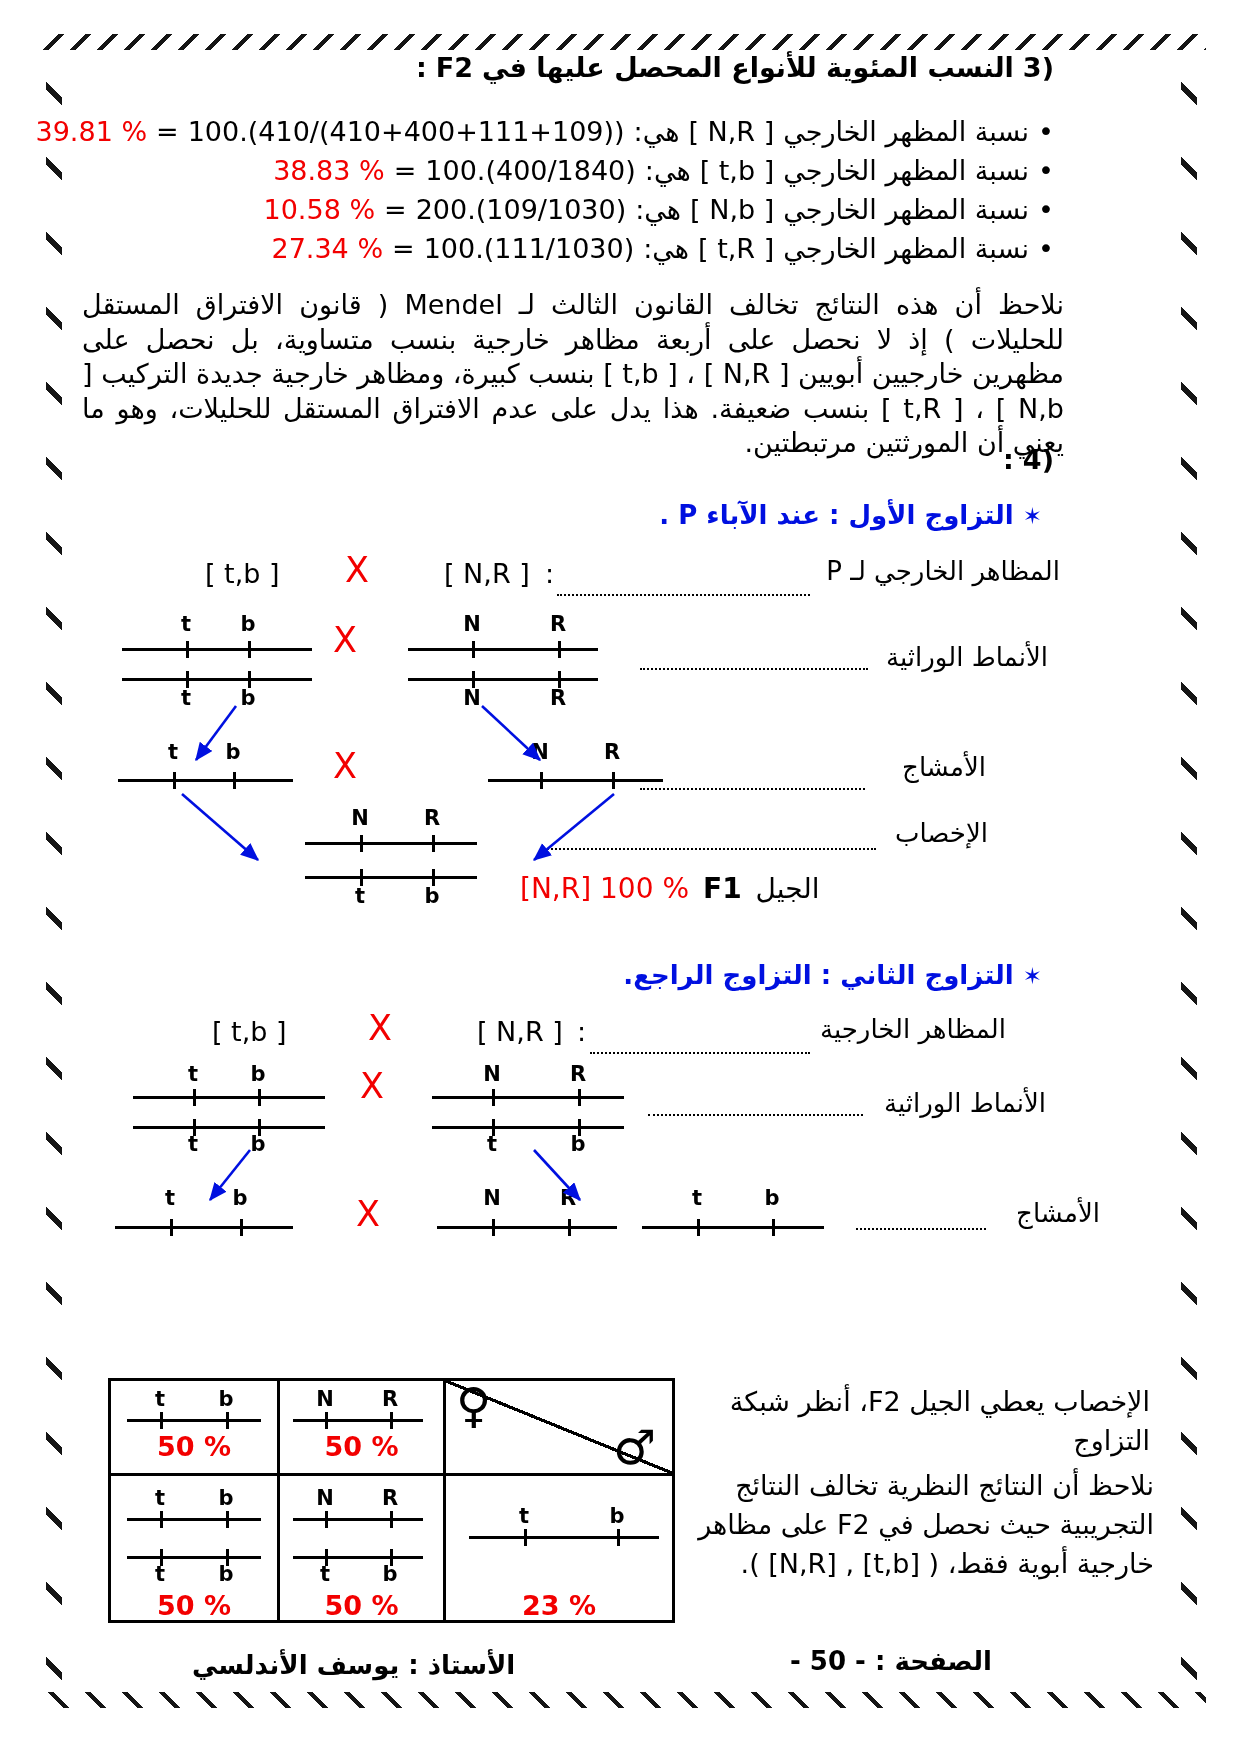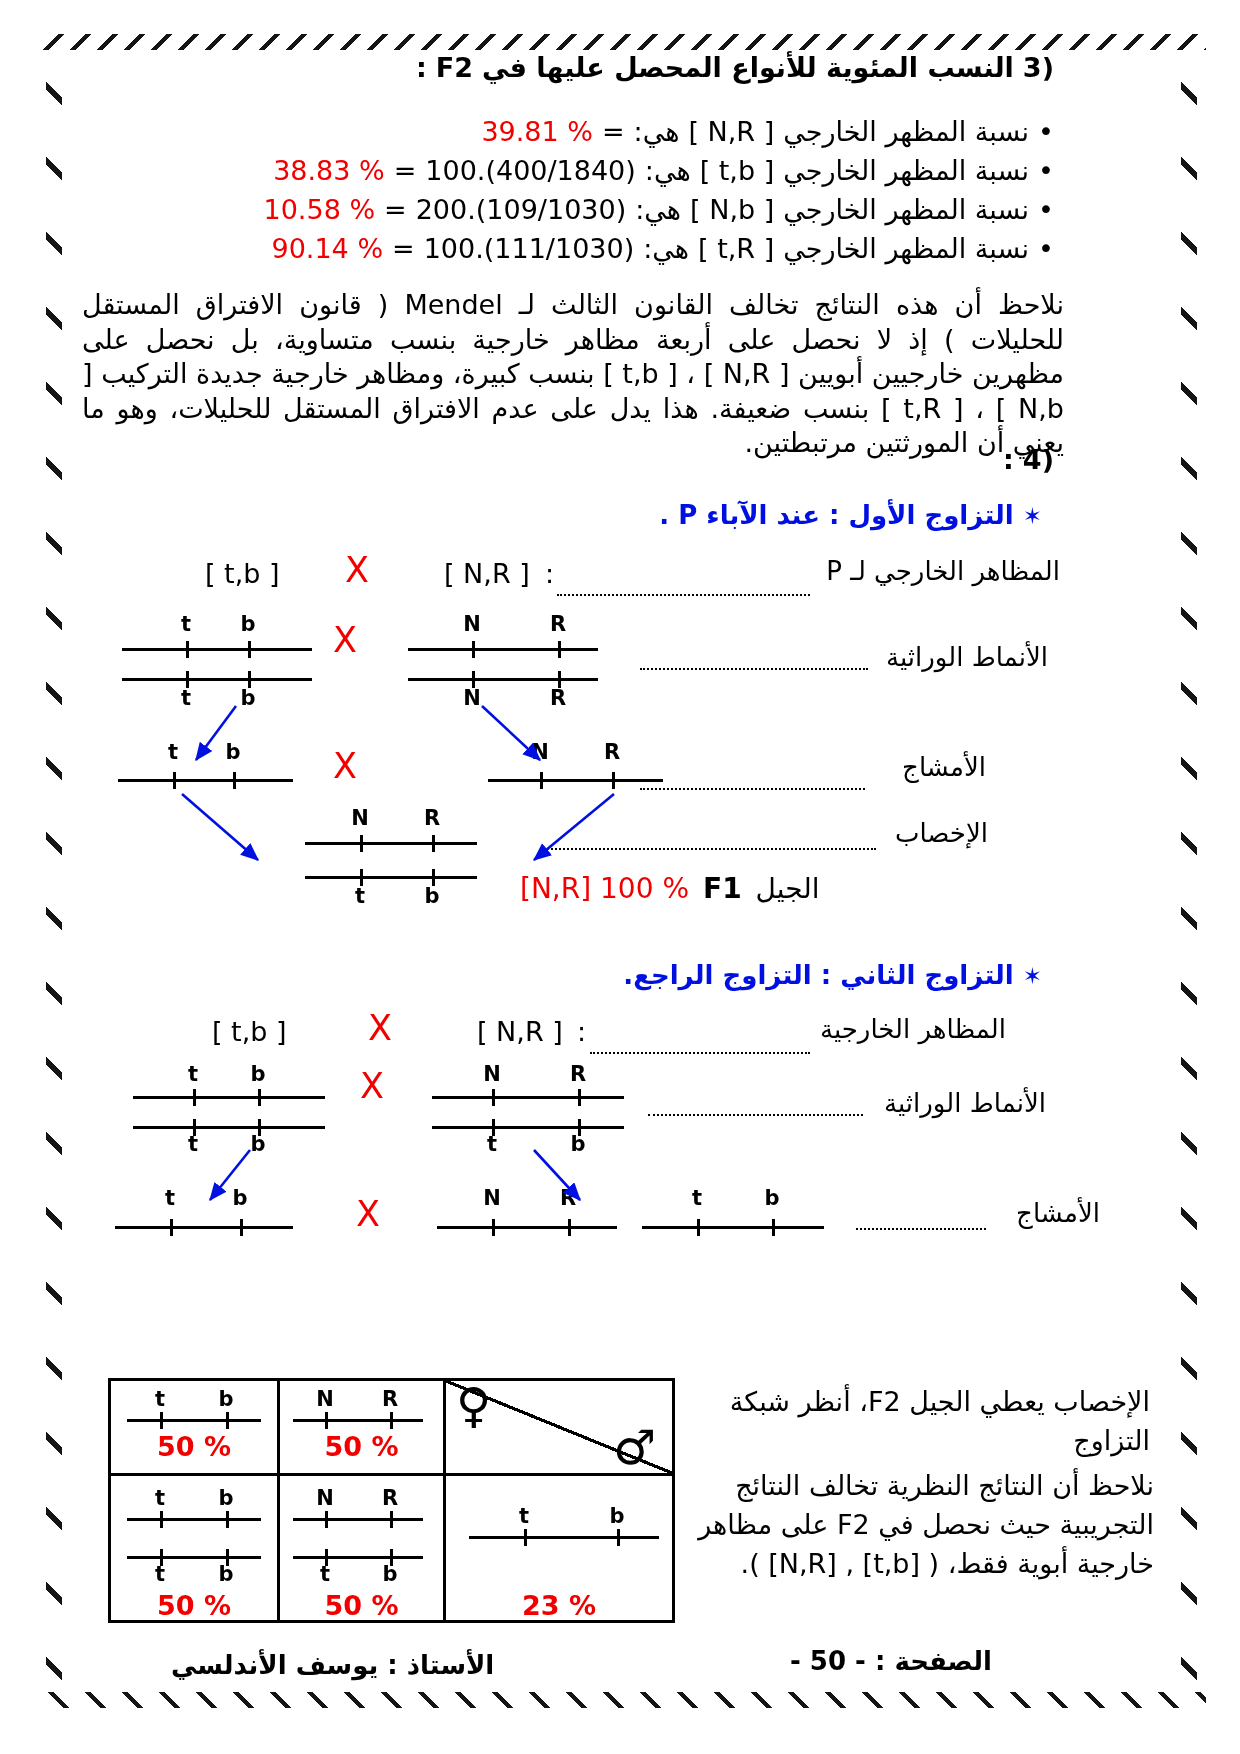--- a/index.html
+++ b/index.html
@@ -60,20 +60,21 @@
     <span class="ltr">F2</span>
     <span>:</span>
   </div>
 
   <div class="abs" style="top:112px; right:186px;">
     <div class="frow" style="font-size:27px; line-height:39px;">
       <span>•</span>
       <span class="ar">نسبة المظهر الخارجي</span>
       <span class="ltr">[ N,R ]</span>
       <span class="ar">هي:</span>
+      <span class="ltr">100.(410/(410+400+111+109))</span>
       <span>=</span>
       <span class="ltr red">39.81 %</span>
     </div>
     <div class="frow" style="font-size:27px; line-height:39px;">
       <span>•</span>
       <span class="ar">نسبة المظهر الخارجي</span>
       <span class="ltr">[ t,b ]</span>
       <span class="ar">هي:</span>
       <span class="ltr">100.(400/1840)</span>
       <span>=</span>
@@ -88,21 +89,21 @@
       <span>=</span>
       <span class="ltr red">10.58 %</span>
     </div>
     <div class="frow" style="font-size:27px; line-height:39px;">
       <span>•</span>
       <span class="ar">نسبة المظهر الخارجي</span>
       <span class="ltr">[ t,R ]</span>
       <span class="ar">هي:</span>
       <span class="ltr">100.(111/1030)</span>
       <span>=</span>
-      <span class="ltr red">90.14 %</span>
+      <span class="ltr red">27.34 %</span>
     </div>
   </div>
 
   <p class="abs ar" style="top:288px; left:82px; width:982px; font-size:27px; line-height:34.5px; text-align:justify;">نلاحظ أن هذه النتائج تخالف القانون الثالث لـ Mendel ( قانون الافتراق المستقل للحليلات ) إذ لا نحصل على أربعة مظاهر خارجية بنسب متساوية، بل نحصل على مظهرين خارجيين أبويين [ N,R ] ، [ t,b ] بنسب كبيرة، ومظاهر خارجية جديدة التركيب [ N,b ] ، [ t,R ] بنسب ضعيفة. هذا يدل على عدم الافتراق المستقل للحليلات، وهو ما يعني أن المورثتين مرتبطتين.</p>
 
   <div class="abs frow bold" style="top:444px; right:186px; font-size:27px;">
     <span class="ltr">4)</span>
     <span>:</span>
   </div>
 
@@ -321,16 +322,16 @@
       <div class="pct" style="top:114px;">23 %</div>
     </div>
   </div>
 
   <p class="abs ar" style="top:1382px; right:90px; width:462px; font-size:27px; line-height:39px; text-align:right;">الإخصاب يعطي الجيل F2، أنظر شبكة التزاوج</p>
   <p class="abs ar" style="top:1466px; right:86px; width:476px; font-size:27px; line-height:39px; text-align:right;">
     <span>نلاحظ أن النتائج النظرية تخالف النتائج التجريبية حيث نحصل في F2 على مظاهر خارجية أبوية فقط،</span>
     <span class="ltr">( [N,R] , [t,b] )</span><span>.</span>
   </p>
 
-  <div class="abs ar bold" style="left:171px; top:1650px; font-size:26px;">الأستاذ : يوسف الأندلسي</div>
+  <div class="abs ar bold" style="left:192px; top:1650px; font-size:26px;">الأستاذ : يوسف الأندلسي</div>
   <div class="abs ar bold" style="left:790px; top:1646px; font-size:26px;">الصفحة : - 50 -</div>
 
 </div>
 
 </body></html>

